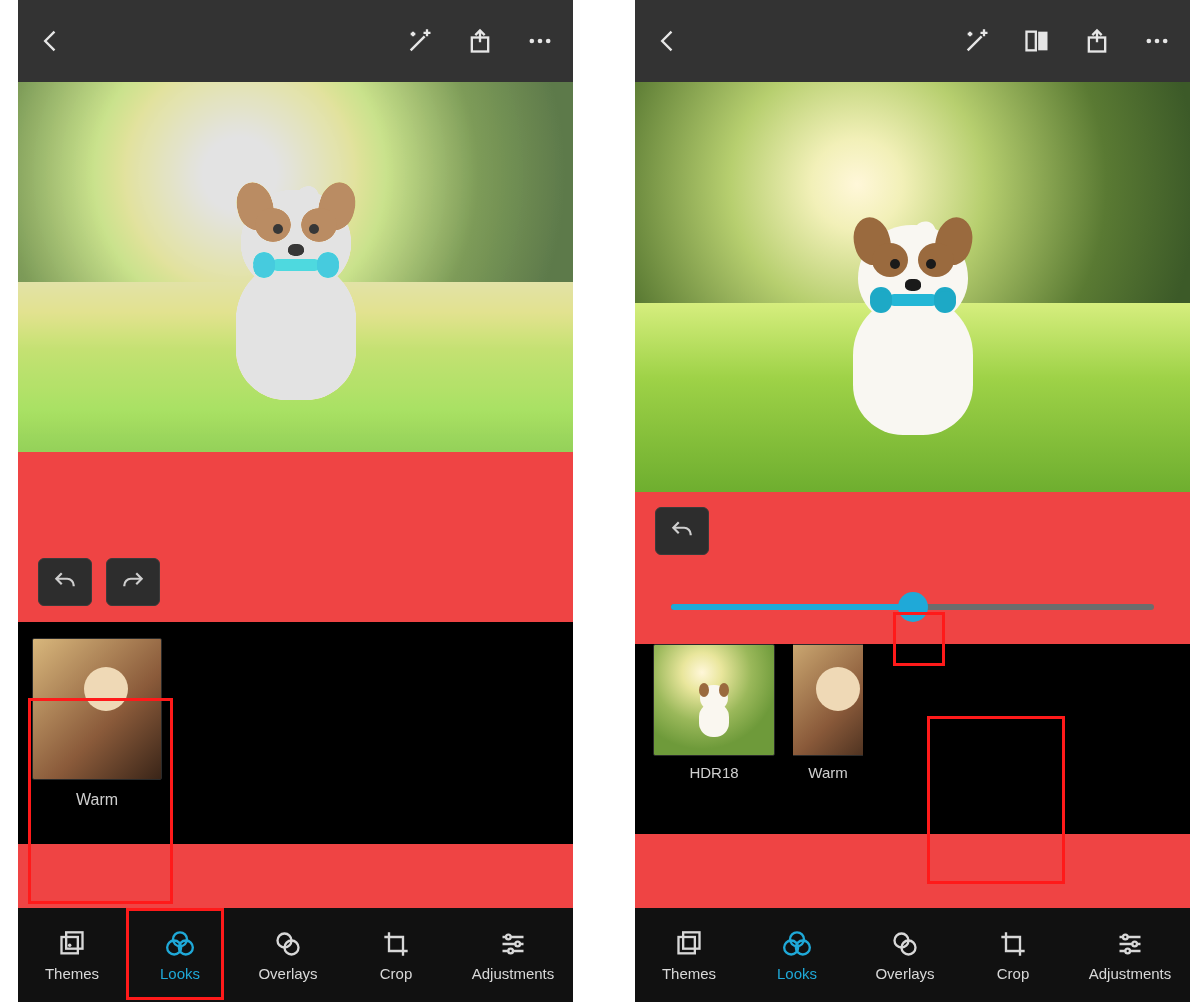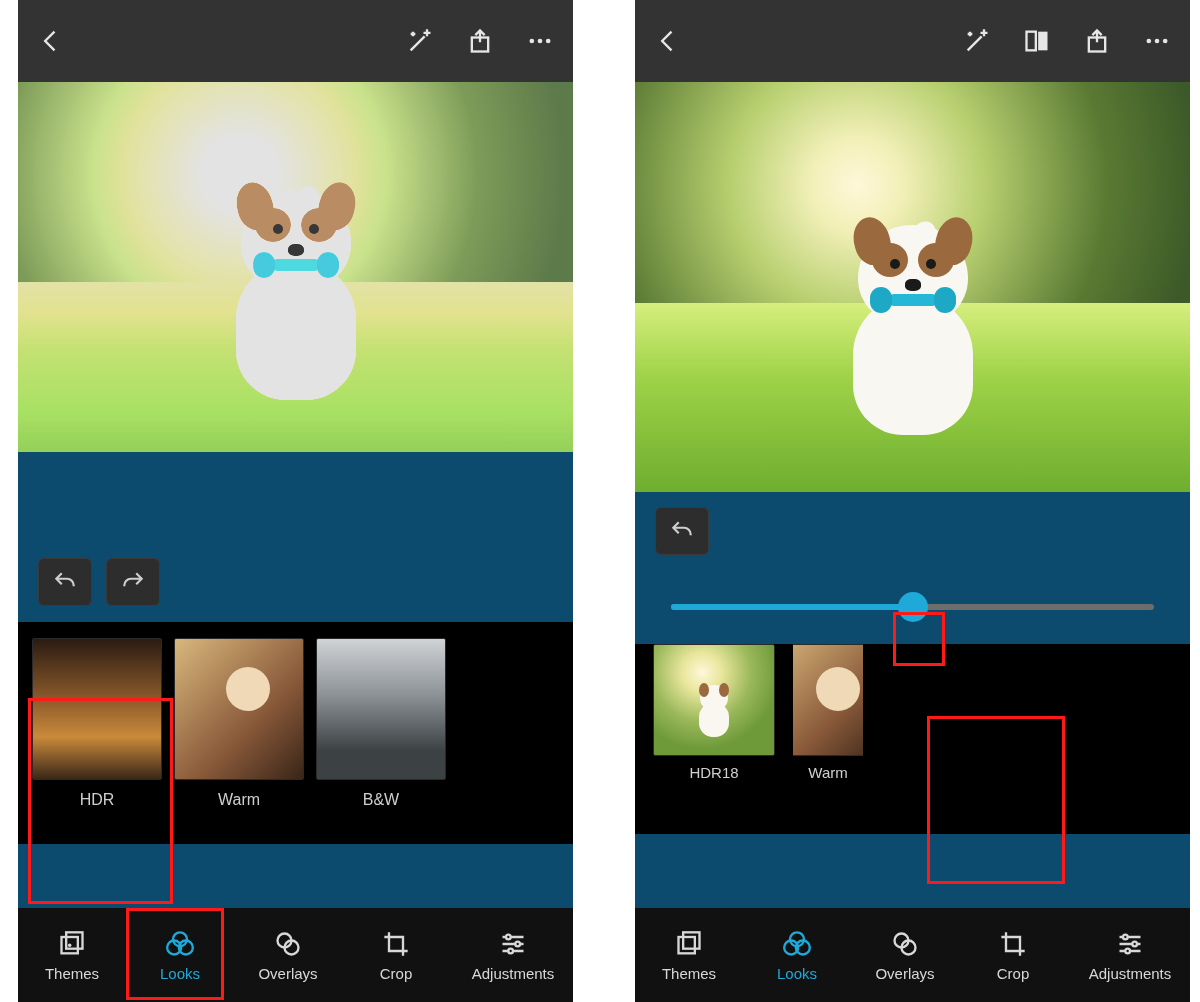--- a/index.html
+++ b/index.html
@@ -1,17 +1,17 @@
 <!DOCTYPE html>
 <html><head>
 <meta charset="utf-8">
 <style>
 html,body{margin:0;padding:0;background:#ffffff;font-family:-apple-system,Helvetica,Arial,sans-serif}
 .stage{width:1200px;height:1002px;position:relative;background:#ffffff}
-.phone{position:absolute;top:0;width:555px;height:1002px;background:#0c4a6e;overflow:hidden}
+.phone{position:absolute;top:0;width:555px;height:1002px;background:#ef4444;overflow:hidden}
 .phone.left{left:18px}
 .phone.right{left:635px}
 .topbar{height:82px;background:#333333;display:flex;align-items:center;padding:0 18px;color:#e8e8e8;justify-content:space-between}
 .tb-right{display:flex;align-items:center;gap:30px}
 .ic{width:30px;height:30px;display:flex;align-items:center;justify-content:center;color:#e6e6e6}
 .ic svg{width:28px;height:28px;stroke:#e6e6e6;fill:none;stroke-width:2}
 .canvas{position:relative;height:370px;background:#1b1b1b;display:flex;align-items:center;justify-content:center}
 .photo{width:100%;height:100%;position:relative;overflow:hidden}
 .sky{position:absolute;inset:0;background:radial-gradient(circle at 40% 25%,#fff7d9 0%,#f2f0b8 10%,#b7cf6f 28%,#5a7a33 55%,#3c5a28 75%)}
 .grass{position:absolute;left:0;right:0;bottom:0;height:46%;background:linear-gradient(#d6ee7e,#9ed247 40%,#6eae2f)}
@@ -143,30 +143,22 @@
     <div class="sqbtn">
           <svg viewBox="0 0 24 24">
             <path d="M15 14l5-5-5-5"></path>
             <path d="M20 9H10a6 6 0 0 0-6 6v1"></path>
           </svg>
         </div>
   </div>
 
   <div class="thumbstrip">
     <div class="look">
-          <div class="timg th-hdr"></div>
-          <div class="lab">HDR</div>
-        </div>
-    <div class="look">
           <div class="timg th-warm"></div>
           <div class="lab">Warm</div>
-        </div>
-    <div class="look">
-          <div class="timg th-bw"></div>
-          <div class="lab">B&amp;W</div>
         </div>
   </div>
 
   <div class="bottombar">
     <div class="btab">
           <div class="bic">
             <svg viewBox="0 0 24 24">
               <rect x="3" y="6" width="14" height="14"></rect>
               <rect x="7" y="2" width="14" height="14"></rect>
               <circle cx="10" cy="13" r="1.5" fill="#d8d8d8" stroke="none"></circle>

